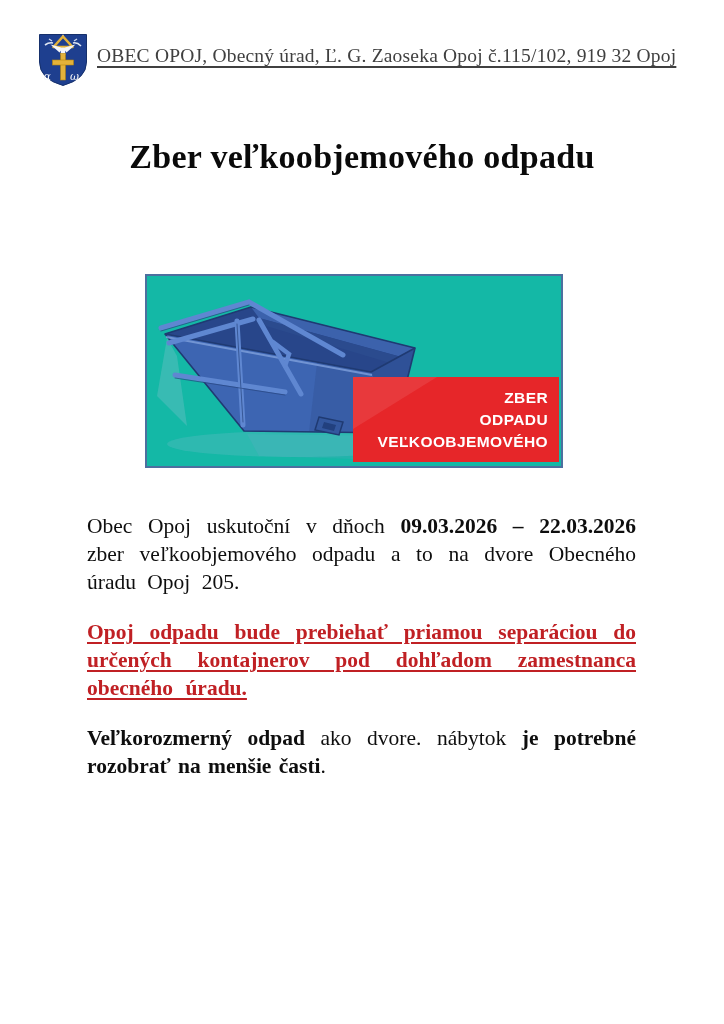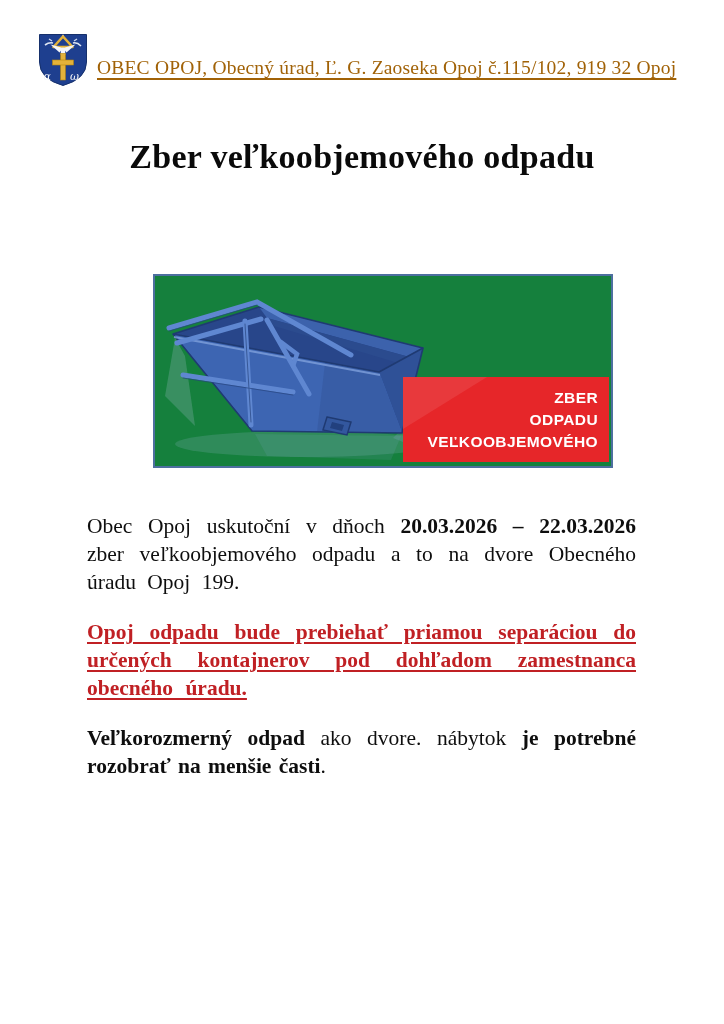--- a/index.html
+++ b/index.html
@@ -5,33 +5,33 @@
   html,body{margin:0;padding:0;}
   body{
     width:724px;height:1024px;background:#ffffff;position:relative;overflow:hidden;
     font-family:"Liberation Serif","DejaVu Serif",serif;color:#111;
   }
   
   .header{position:absolute;left:38px;top:33px;display:flex;align-items:flex-start;gap:9px;}
   .crest{width:50px;height:54px;flex:0 0 auto;}
   .crest svg{display:block;width:50px;height:54px;}
   .org-line{
-    margin-top:23px;font-size:19.5px;line-height:24px;color:#a16207;
+    margin-top:11px;font-size:19.5px;line-height:24px;color:#404040;
     text-decoration:underline;text-underline-offset:4px;text-decoration-thickness:1.5px;
     letter-spacing:0.2px;white-space:nowrap;
   }
   
   .title{
     position:absolute;top:136px;left:0;width:724px;text-align:center;
     font-size:34px;line-height:42px;font-weight:bold;letter-spacing:0.3px;color:#0a0a0a;
   }
   
   .photo{
-    position:absolute;left:153px;top:274px;width:414px;height:190px;
-    border:2px solid #4d6f9f;background:#15803d;overflow:hidden;padding-left:42px;
+    position:absolute;left:145px;top:274px;width:414px;height:190px;
+    border:2px solid #4d6f9f;background:#14b8a6;overflow:hidden;
   }
   .photo svg.skip{position:absolute;left:0;top:0;width:414px;height:190px;}
   .banner{
     position:absolute;right:2px;top:101px;width:206px;height:85px;box-sizing:border-box;
     background:#e62629;color:#fff;overflow:hidden;
     font-family:"Liberation Sans","DejaVu Sans",sans-serif;font-weight:bold;
     font-size:15.5px;line-height:22px;letter-spacing:0.4px;text-align:right;
     display:flex;flex-direction:column;justify-content:center;padding-right:11px;
   }
   .banner .sheen{
@@ -132,19 +132,19 @@
 
   <div class="banner">
     <div class="sheen"></div>
     <span>ZBER</span>
     <span>ODPADU</span>
     <span>VEĽKOOBJEMOVÉHO</span>
   </div>
 </div>
 
 <div class="content">
-  <p class="p1"><span>Obec Opoj uskutoční v dňoch </span><span class="b">20.03.2026 – 22.03.2026</span><span> zber veľkoobjemového odpadu a to na dvore Obecného úradu Opoj 199.</span></p>
+  <p class="p1"><span>Obec Opoj uskutoční v dňoch </span><span class="b">09.03.2026 – 22.03.2026</span><span> zber veľkoobjemového odpadu a to na dvore Obecného úradu Opoj 205.</span></p>
 
   <p class="p2">Opoj odpadu bude prebiehať priamou separáciou do určených kontajnerov pod dohľadom zamestnanca obecného úradu.</p>
 
   <p class="p3"><span class="b">Veľkorozmerný odpad</span><span> ako dvore. nábytok </span><span class="b">je potrebné rozobrať na menšie časti</span><span>.</span></p>
 
 </div>
 
 </body></html>

